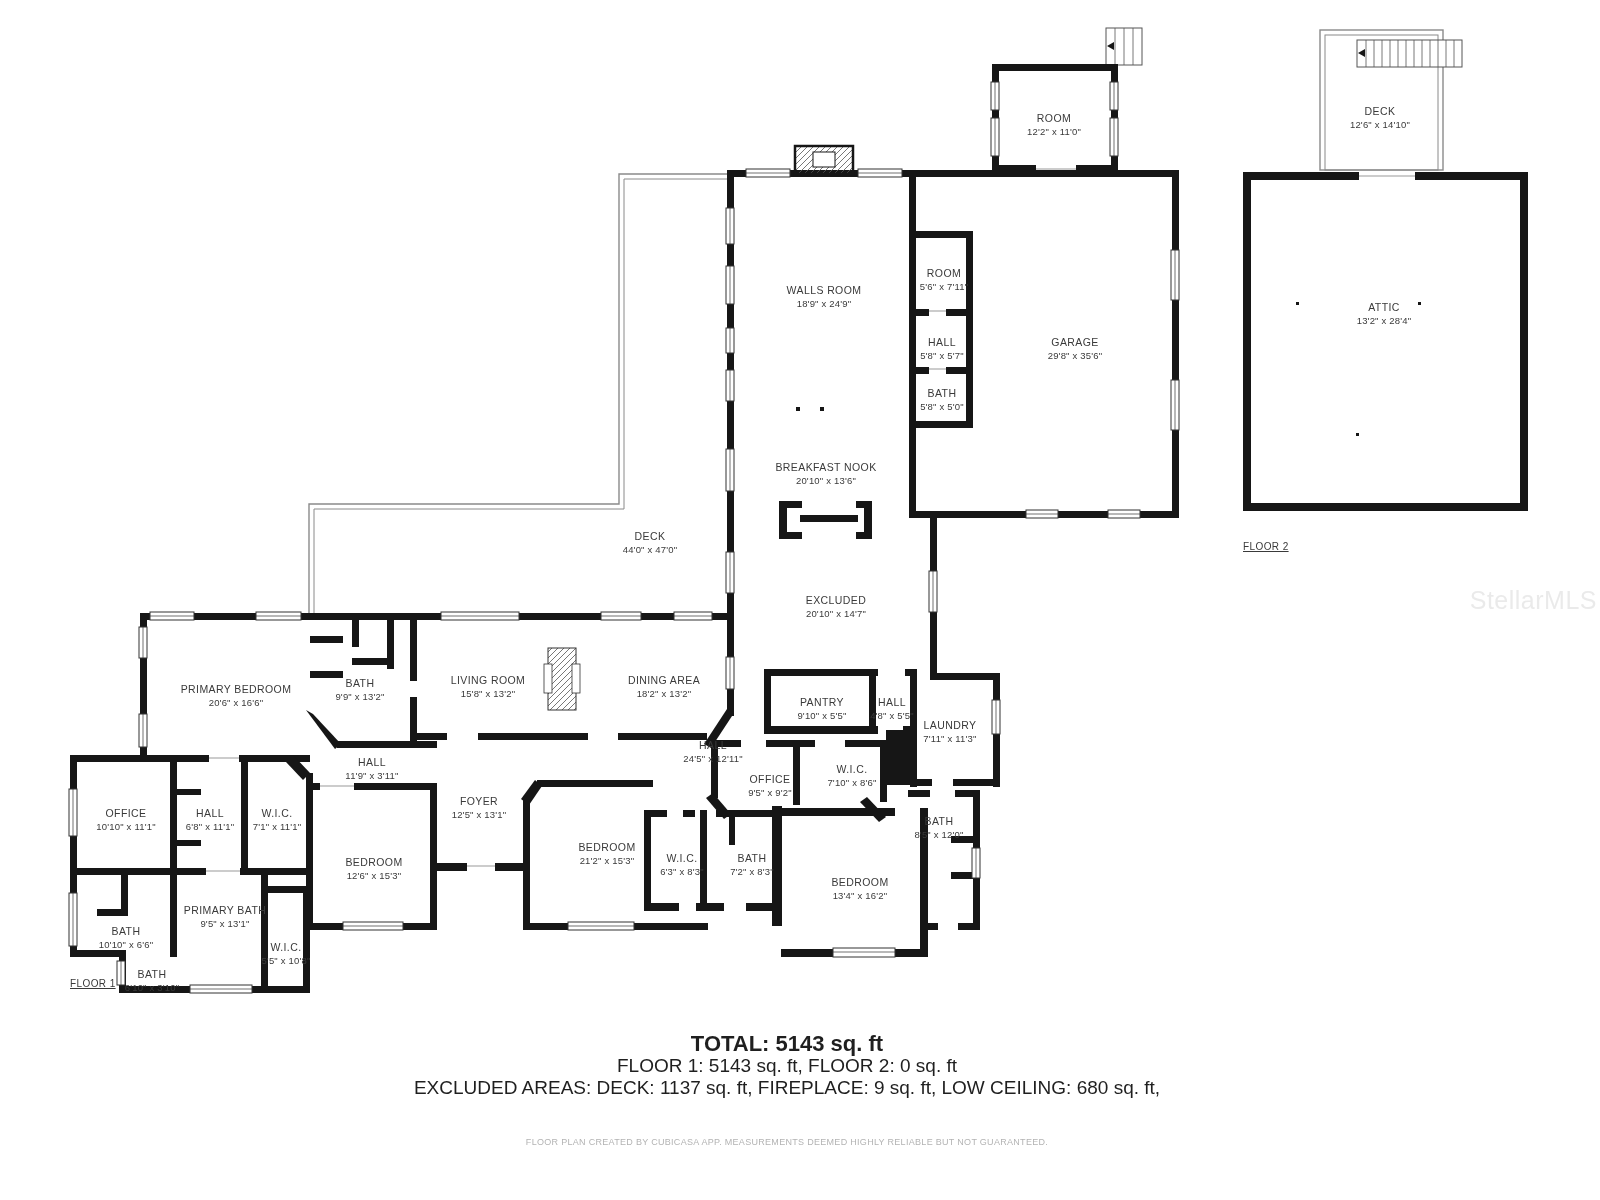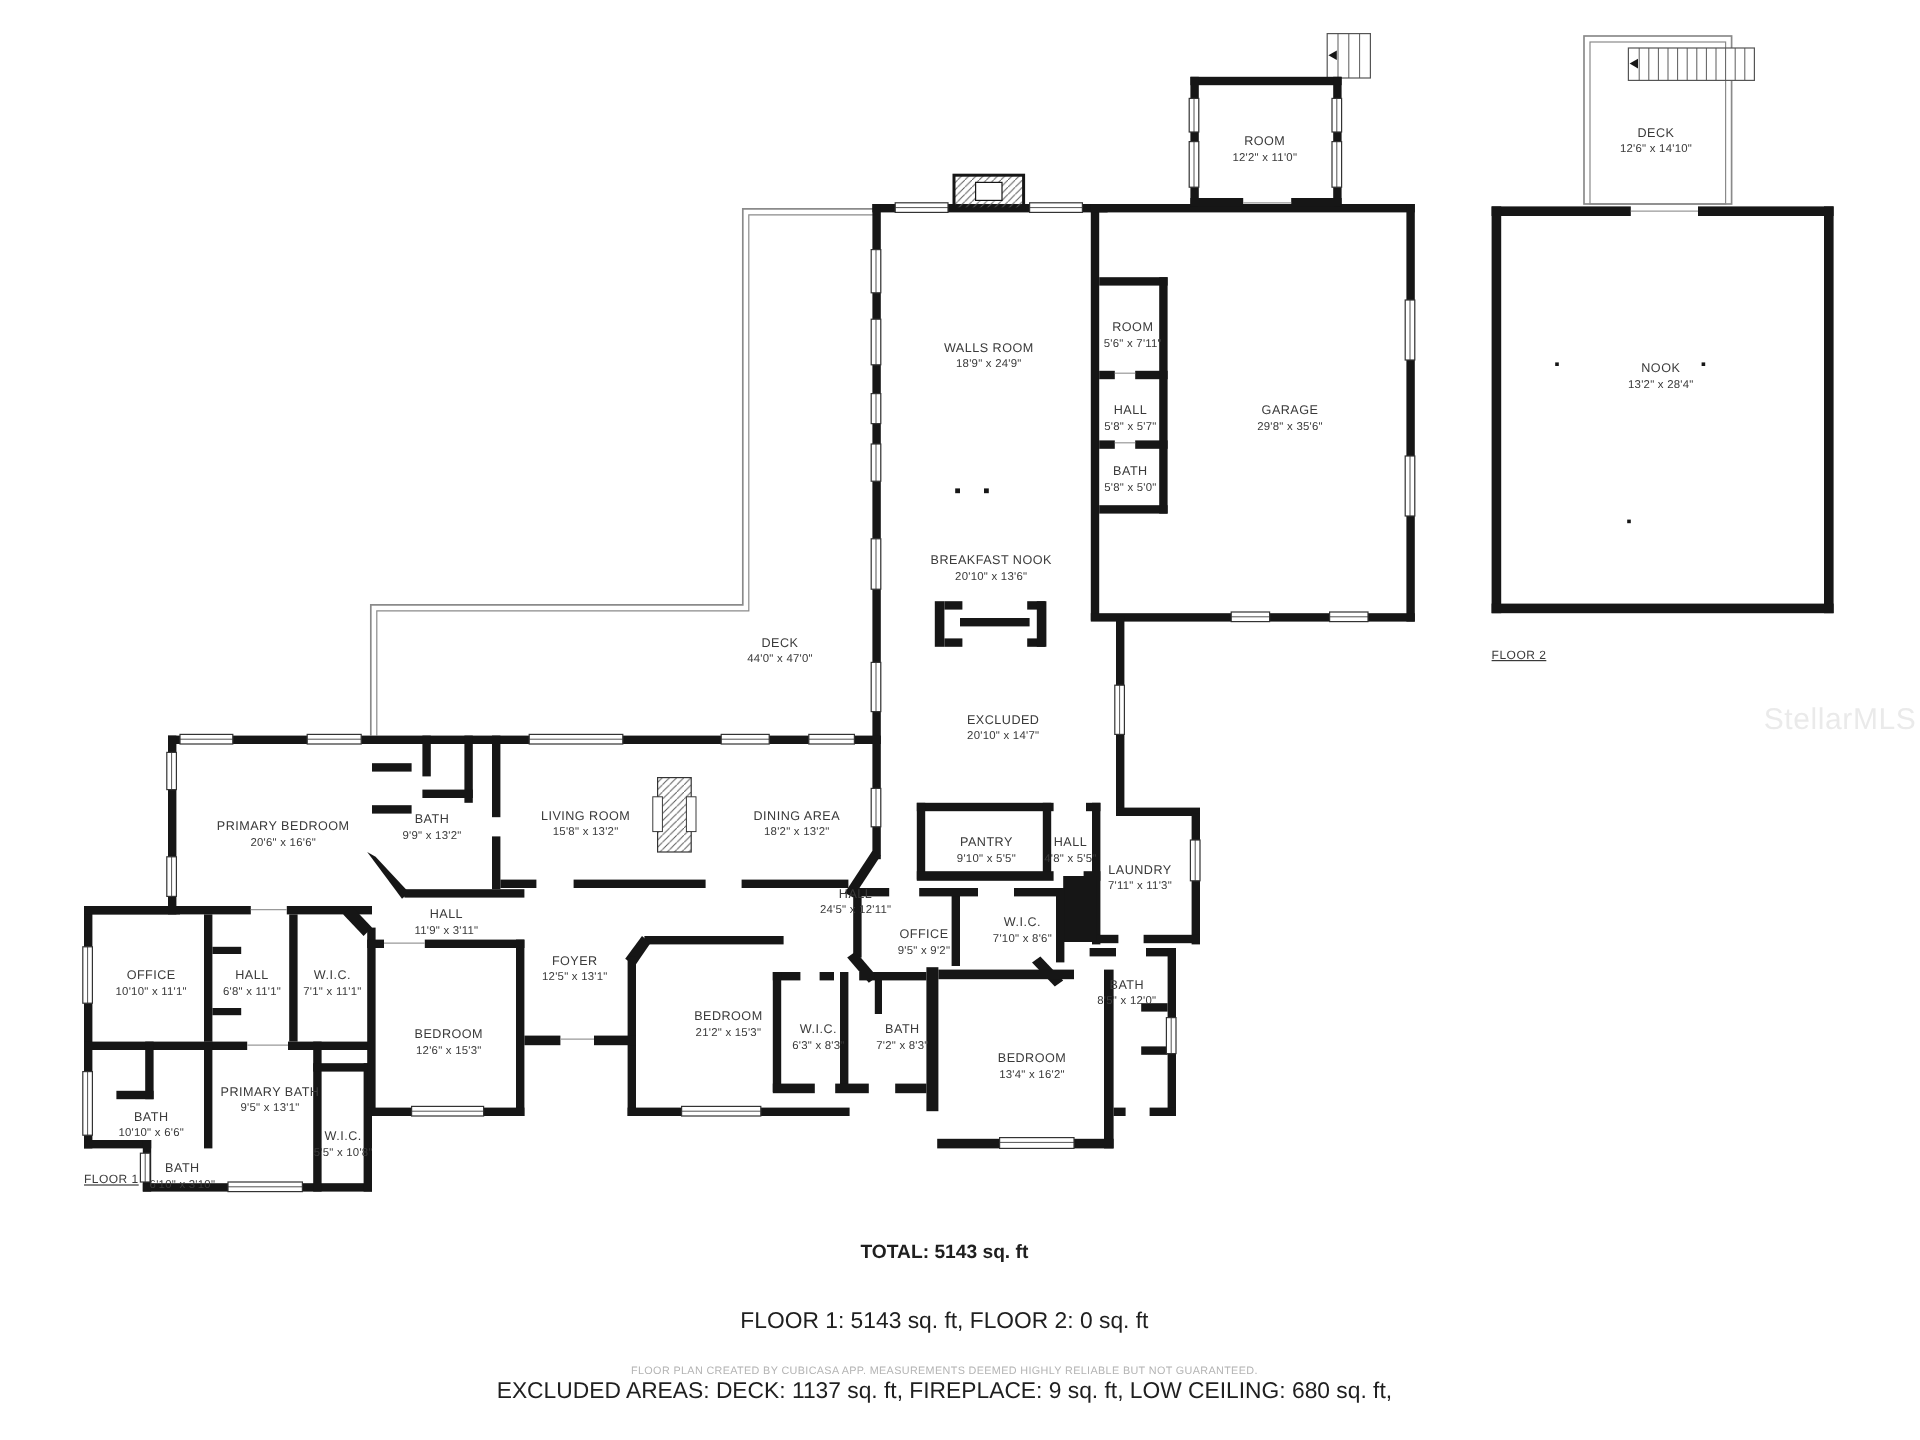--- a/index.html
+++ b/index.html
@@ -8,22 +8,22 @@
   svg{position:absolute;left:0;top:0;}
   .w{fill:#161616;}
   .thin{fill:none;stroke:#8a8a8a;}
   .rlabel{position:absolute;transform:translate(-50%,-50%);text-align:center;color:#3a3a3a;
           white-space:nowrap;line-height:13px;pointer-events:none;}
   .rname{display:block;font-size:10.5px;letter-spacing:.4px;}
   .rdims{display:block;font-size:9.5px;letter-spacing:.2px;}
   .floortag{position:absolute;font-size:10px;color:#3a3a3a;letter-spacing:.4px;text-decoration:underline;}
   .summary{position:absolute;left:787px;top:1032px;transform:translateX(-50%);
            text-align:center;color:#1f1f1f;white-space:nowrap;}
-  .sum-total{font-size:16px;font-weight:bold;line-height:23px;}
-  .sum-line{font-size:19px;line-height:22px;margin-top:36px;}
+  .sum-total{font-size:22px;font-weight:bold;line-height:23px;}
+  .sum-line{font-size:19px;line-height:22px;}
   .credit{position:absolute;left:787px;top:1137px;transform:translateX(-50%);
           font-size:9px;color:#b3b3b3;letter-spacing:.3px;white-space:nowrap;}
   .watermark{position:absolute;left:1597px;top:600px;transform:translate(-100%,-50%);
              font-size:25px;color:rgba(160,160,160,.22);letter-spacing:.5px;}
 </style>
 </head>
 <body>
 
 <svg width="1600" height="1200" viewBox="0 0 1600 1200">
   <defs>
@@ -323,21 +323,21 @@
   </div>
 <div class="rlabel" style="left:942px;top:400px">
     <span class="rname">BATH</span>
     <span class="rdims">5'8" x 5'0"</span>
   </div>
 <div class="rlabel" style="left:1075px;top:349px">
     <span class="rname">GARAGE</span>
     <span class="rdims">29'8" x 35'6"</span>
   </div>
 <div class="rlabel" style="left:1384px;top:314px">
-    <span class="rname">NOOK</span>
+    <span class="rname">ATTIC</span>
     <span class="rdims">13'2" x 28'4"</span>
   </div>
 <div class="rlabel" style="left:826px;top:474px">
     <span class="rname">BREAKFAST NOOK</span>
     <span class="rdims">20'10" x 13'6"</span>
   </div>
 <div class="rlabel" style="left:650px;top:543px">
     <span class="rname">DECK</span>
     <span class="rdims">44'0" x 47'0"</span>
   </div>

